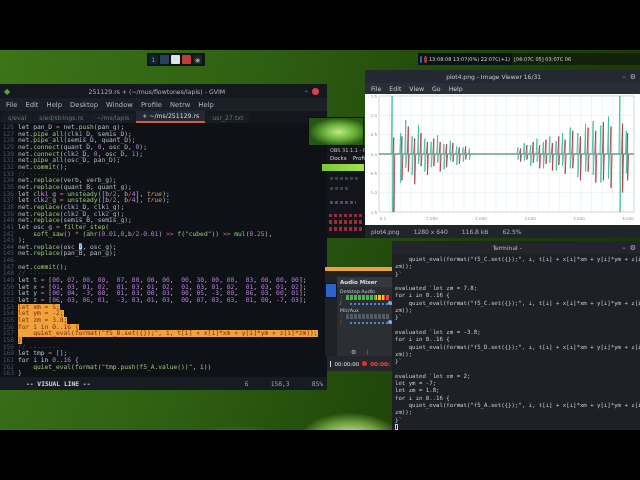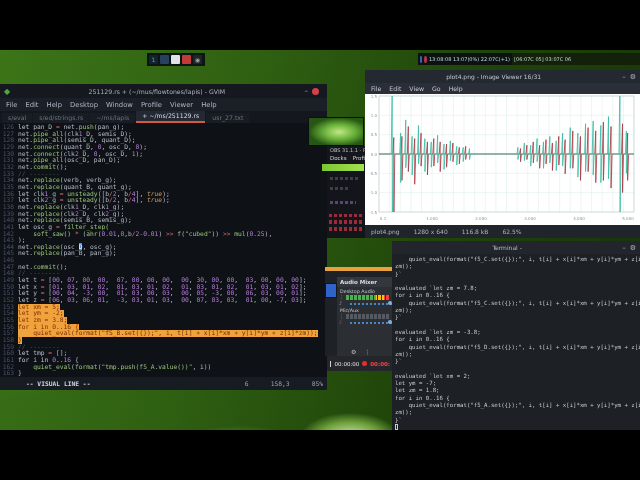--- a/index.html
+++ b/index.html
@@ -137,21 +137,21 @@
       <span class="wbtn">–</span>
       <span class="closedot"></span>
     </div>
     <div id="gvim-menu">
         <span>File</span>
         <span>Edit</span>
         <span>Help</span>
         <span>Desktop</span>
         <span>Window</span>
         <span>Profile</span>
-        <span>Viewer</span>
+        <span>Netrw</span>
         <span>Help</span>
       </div>
     <div id="gvim-tabs">
         <span class="vtab">s/eval</span>
         <span class="vtab">s/ed/strings.rs</span>
         <span class="vtab">~/ms/lapis</span>
         <span class="vtab active">+ ~/ms/251129.rs</span>
         <span class="vtab">usr_27.txt</span>
       </div>
     <div id="code">

